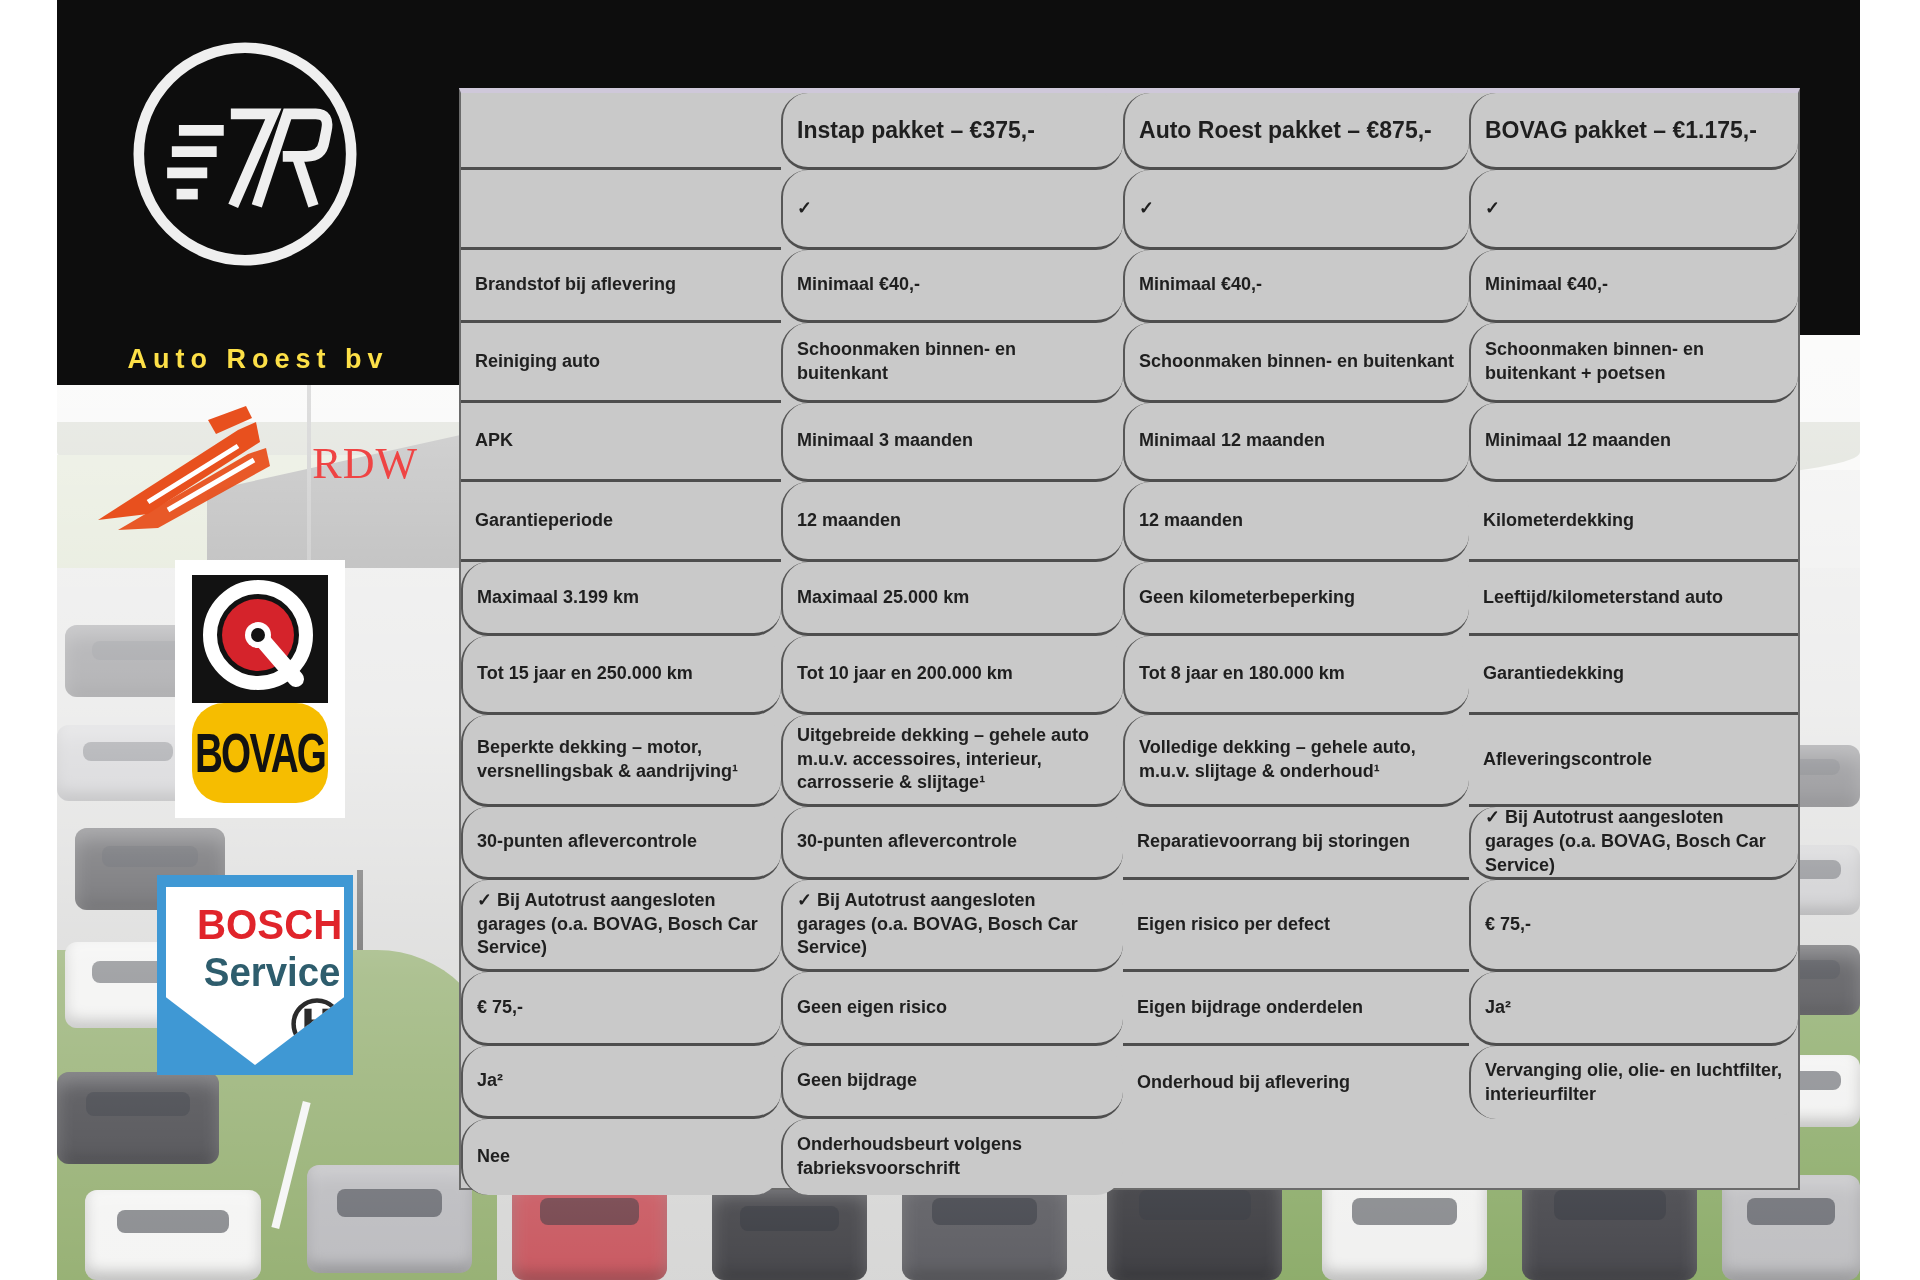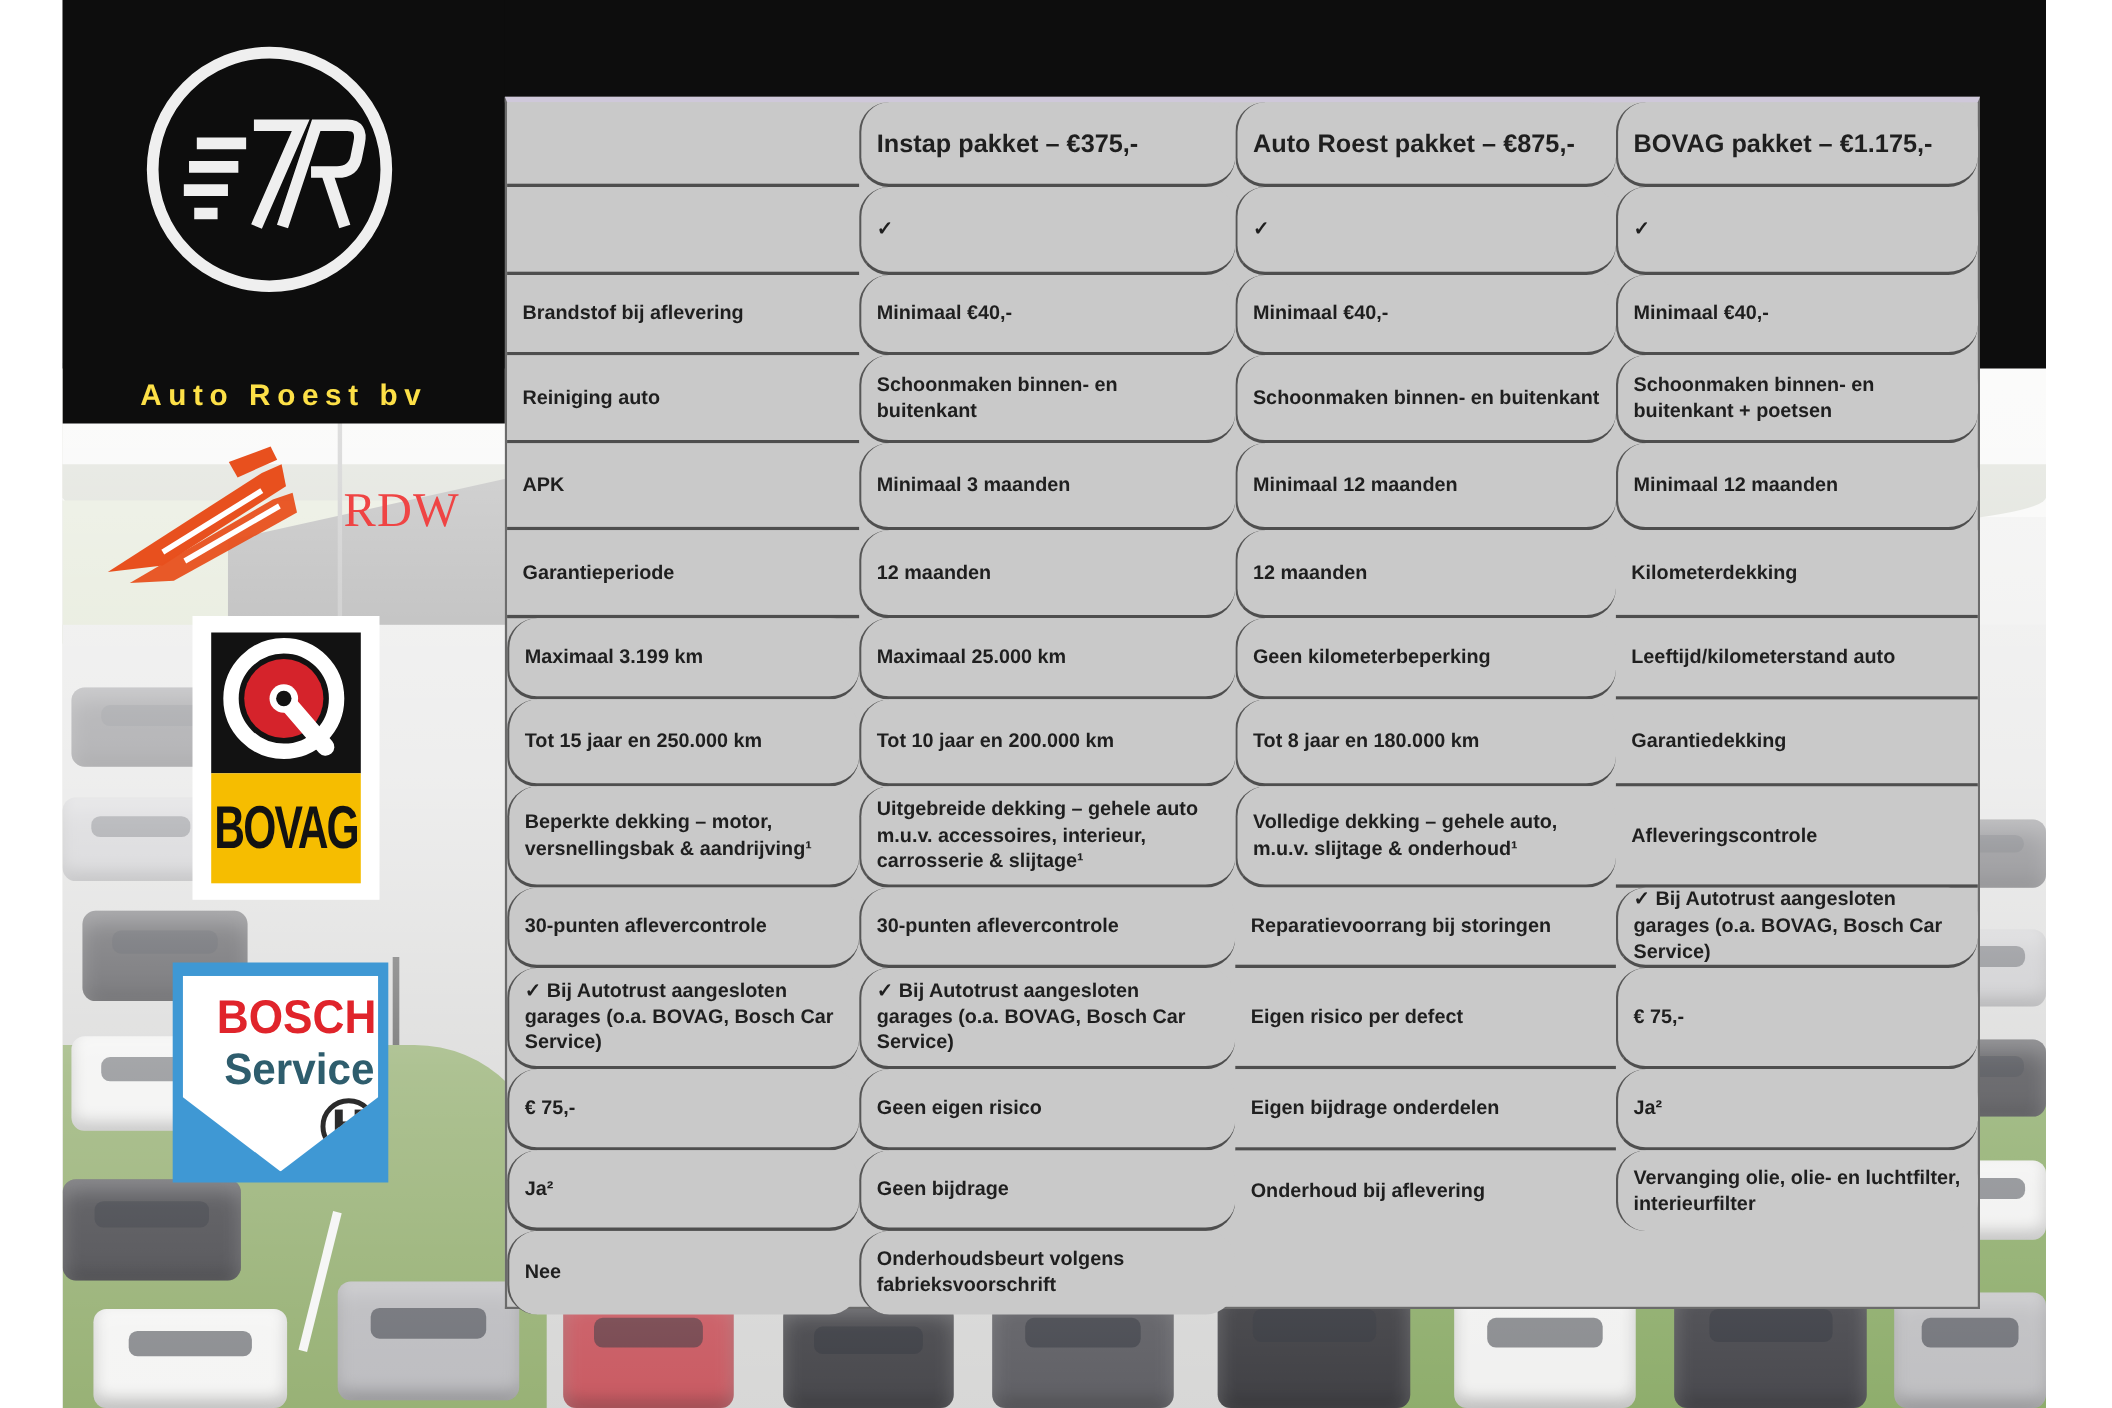--- a/index.html
+++ b/index.html
@@ -36,21 +36,21 @@
                 font-size:27px;font-weight:bold;letter-spacing:6px;margin-top:28px;}
 
   
   .rdw{position:absolute;left:88px;top:402px;width:330px;height:140px;z-index:5;}
   .rdw-text{position:absolute;right:0;top:36px;font-family:"Liberation Serif",serif;
             font-size:44px;color:#ef4444;letter-spacing:1px;}
   .bovag{position:absolute;left:175px;top:560px;width:170px;height:258px;background:#ffffff;
          z-index:5;padding:0;box-sizing:border-box;}
   .bovag-black{position:absolute;left:17px;top:15px;width:136px;height:128px;background:#121212;}
   .bovag-yellow{position:absolute;left:17px;top:143px;width:136px;height:100px;background:#f6bd00;
-                display:flex;align-items:center;justify-content:center;}
+                display:flex;align-items:center;justify-content:center;border-radius:32px;}
   .bovag-word{font-size:44px;font-weight:800;color:#121212;letter-spacing:-2px;
               transform:scale(.88,1.25);}
   .bosch{position:absolute;left:157px;top:875px;width:196px;height:200px;background:#3f98d4;z-index:5;}
   .bosch-shield{position:absolute;left:9px;top:12px;width:178px;height:178px;background:#ffffff;
                 clip-path:polygon(0 0,100% 0,100% 62%,50% 100%,0 62%);text-align:right;}
   .bosch-word{margin-top:14px;font-size:41px;font-weight:800;color:#e0242b;letter-spacing:0;
               transform:scale(.98,1.05);}
   .service-word{margin-top:2px;font-size:40px;font-weight:bold;color:#2e5d6d;transform:scale(.96,1);}
 
   

